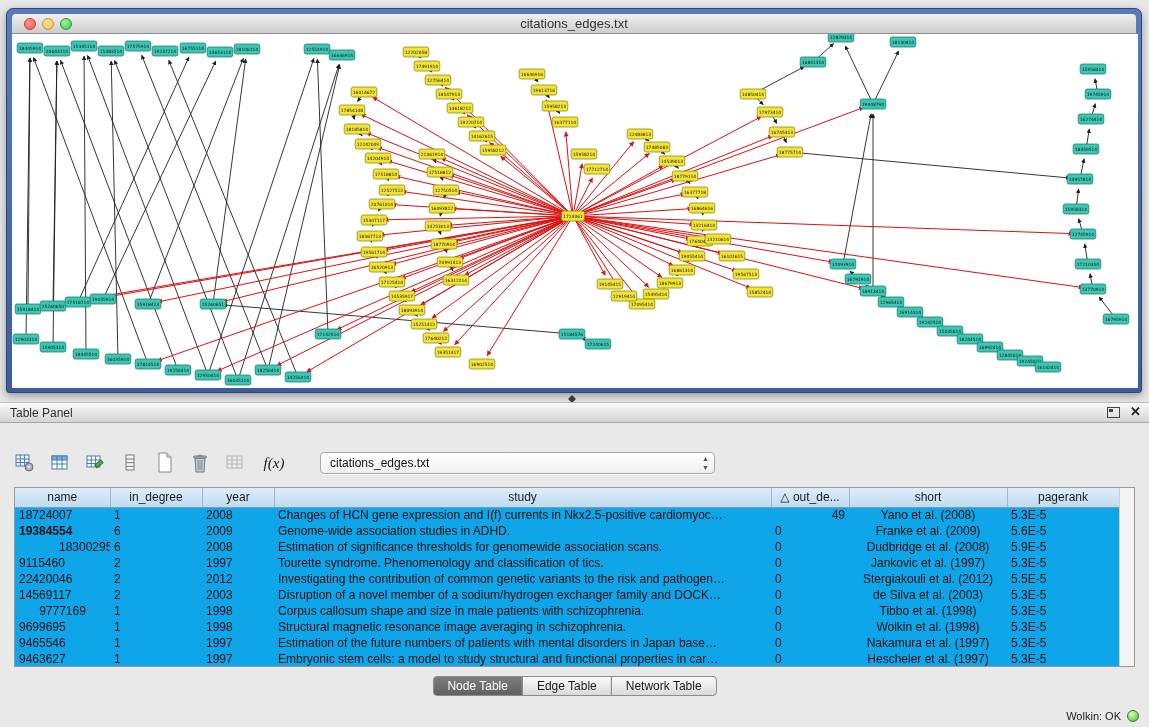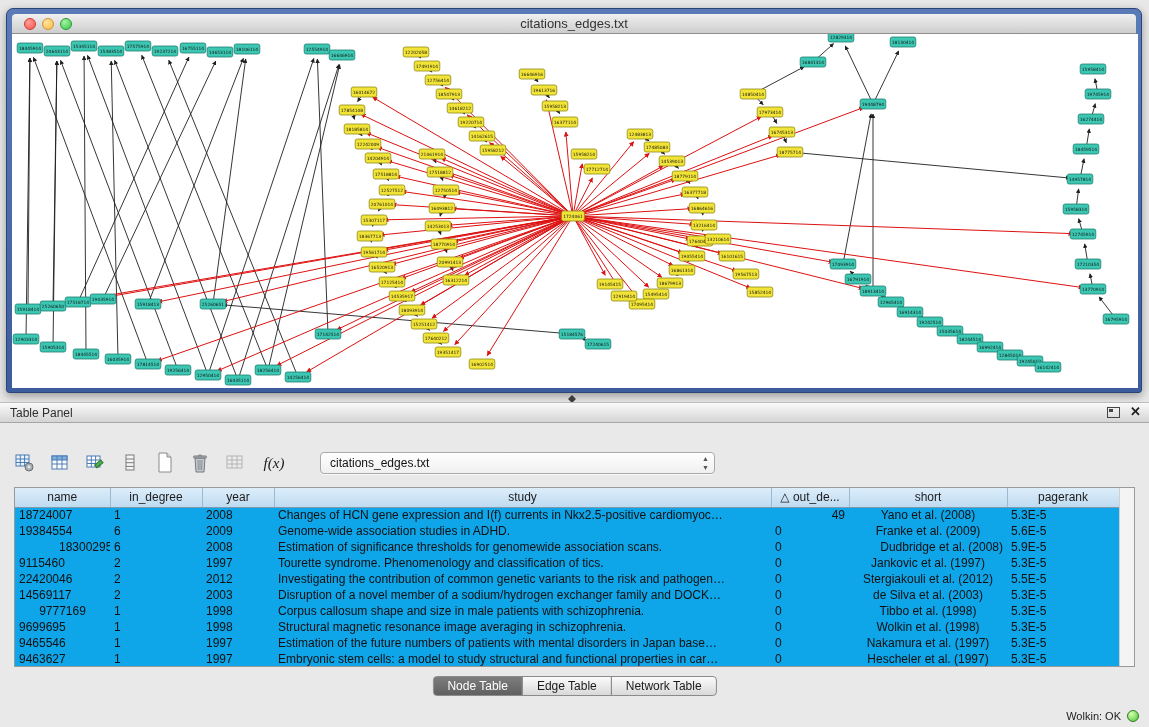--- a/index.html
+++ b/index.html
@@ -855,35 +855,35 @@
             <tr>
               <td style="text-align: left;">18724007</td>
               <td style="text-align: left;">1</td>
               <td style="text-align: left;">2008</td>
               <td style="text-align: left;">Changes of HCN gene expression and I(f) currents in Nkx2.5-positive cardiomyoc…</td>
               <td style="text-align: right;">49</td>
               <td style="text-align: center;">Yano et al. (2008)</td>
               <td style="text-align: left;">5.3E-5</td>
             </tr>
             <tr>
-              <td style="text-align: left;">19384554</td>
+              <td style="text-align: left; font-weight: bold;">19384554</td>
               <td style="text-align: left;">6</td>
               <td style="text-align: left;">2009</td>
               <td style="text-align: left;">Genome-wide association studies in ADHD.</td>
               <td style="text-align: left;">0</td>
               <td style="text-align: center;">Franke et al. (2009)</td>
               <td style="text-align: left; margin-left: 44px;">5.6E-5</td>
             </tr>
             <tr>
               <td style="text-align: left; padding-left: 44px;">18300295</td>
               <td style="text-align: left;">6</td>
               <td style="text-align: left;">2008</td>
               <td style="text-align: left;">Estimation of significance thresholds for genomewide association scans.</td>
               <td style="text-align: left;">0</td>
-              <td style="text-align: right; margin-top: 24px;">Dudbridge et al. (2008)</td>
+              <td style="text-align: center; margin-top: 24px;">Dudbridge et al. (2008)</td>
               <td style="text-align: left;">5.9E-5</td>
             </tr>
             <tr>
               <td style="text-align: left;">9115460</td>
               <td style="text-align: left;">2</td>
               <td style="text-align: left;">1997</td>
               <td style="text-align: left;">Tourette syndrome. Phenomenology and classification of tics.</td>
               <td style="text-align: left;">0</td>
               <td style="text-align: center;">Jankovic et al. (1997)</td>
               <td style="text-align: left;">5.3E-5</td>

